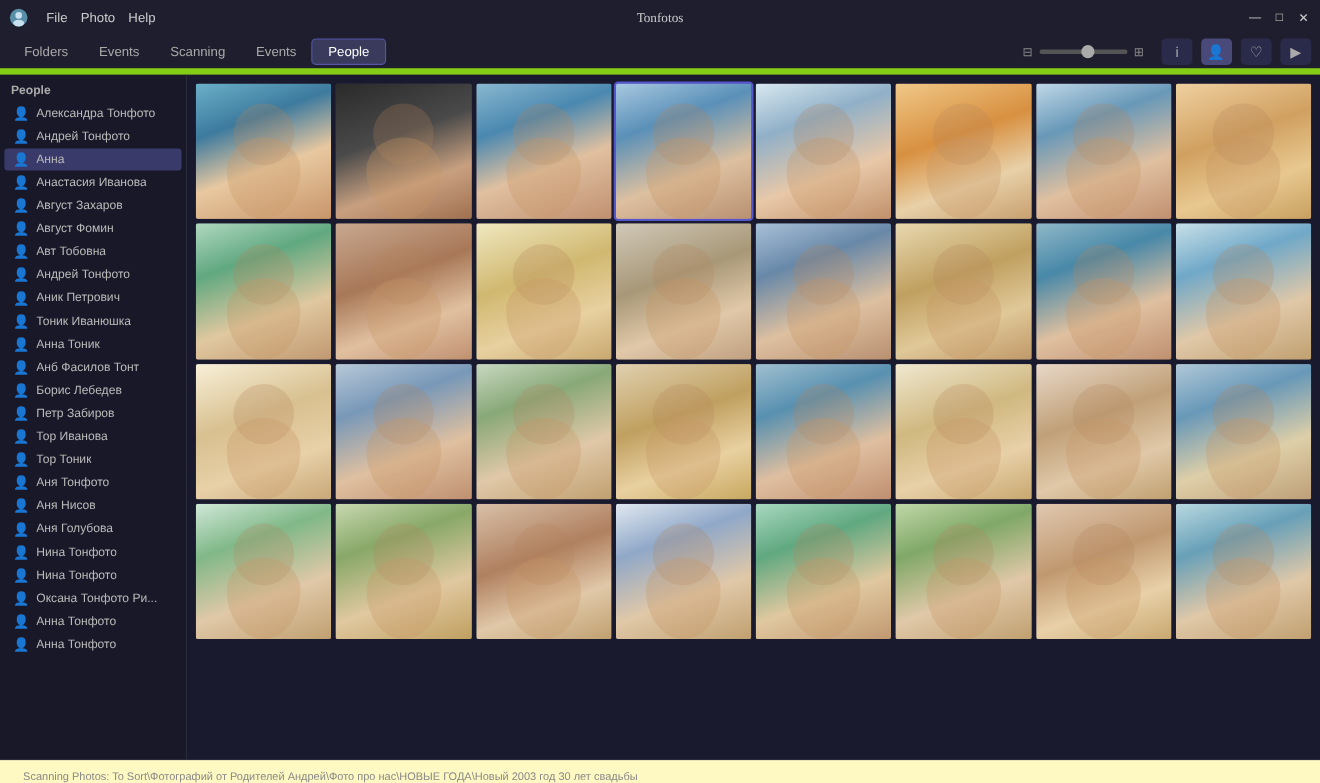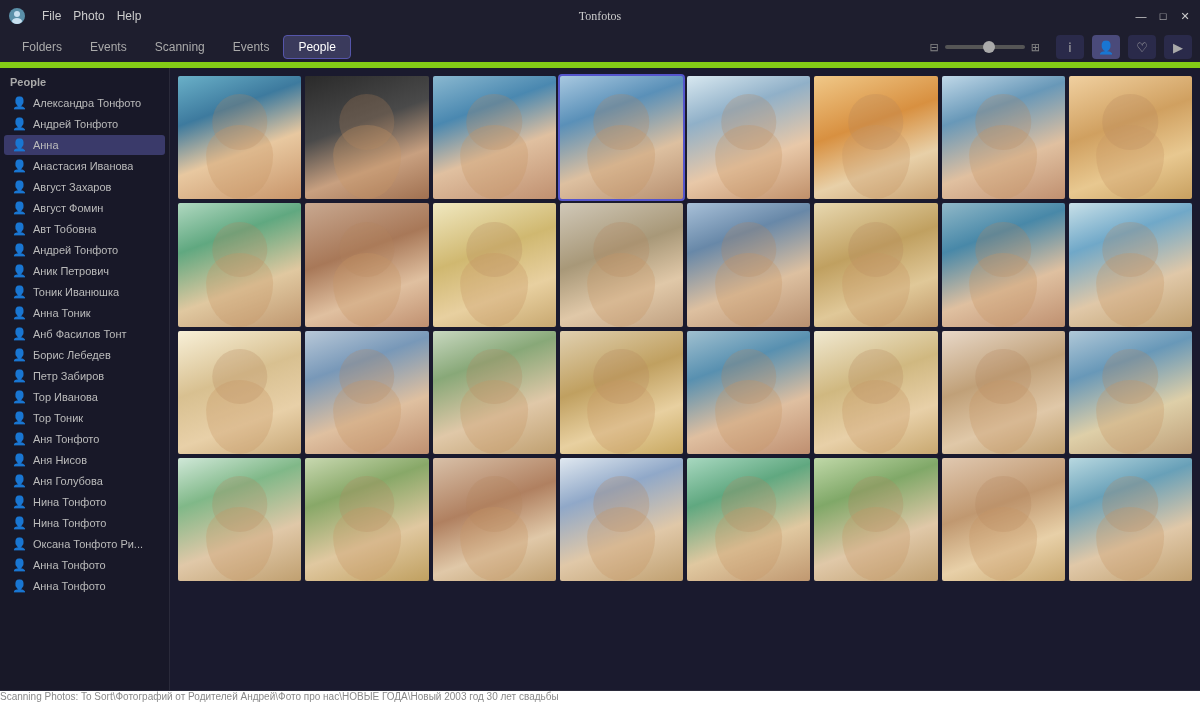--- a/index.html
+++ b/index.html
@@ -214,25 +214,25 @@
     .face-photo {
       width: 100%;
       height: 100%;
       position: relative;
       overflow: hidden;
     }
 
     
     .status-bar {
       height: 22px;
-      background: #ffffff;
+      background: #fef9c3;
       border-top: 1px solid #2a2a3a;
       display: flex;
-      align-items: flex-start;
-      padding: 0 0;
+      align-items: flex-end;
+      padding: 0 21px;
       font-size: 10px;
       color: #888;
     }
 
     
     .p1  { background: linear-gradient(160deg, #6ab0c8 0%, #3d7a9e 30%, #e8c8a0 60%, #c8956a 100%); }
     .p2  { background: linear-gradient(160deg, #2a2a2a 0%, #4a4a4a 40%, #c8a080 70%, #a07050 100%); }
     .p3  { background: linear-gradient(160deg, #8ab8d0 0%, #4a88b0 30%, #e0c0a0 60%, #c09070 100%); }
     .p4  { background: linear-gradient(160deg, #a8c8e0 0%, #5a90b8 30%, #ddc0a0 65%, #b89070 100%); }
     .p5  { background: linear-gradient(160deg, #d8e8f0 0%, #90b0c8 30%, #e8c8a8 65%, #c0906a 100%); }

